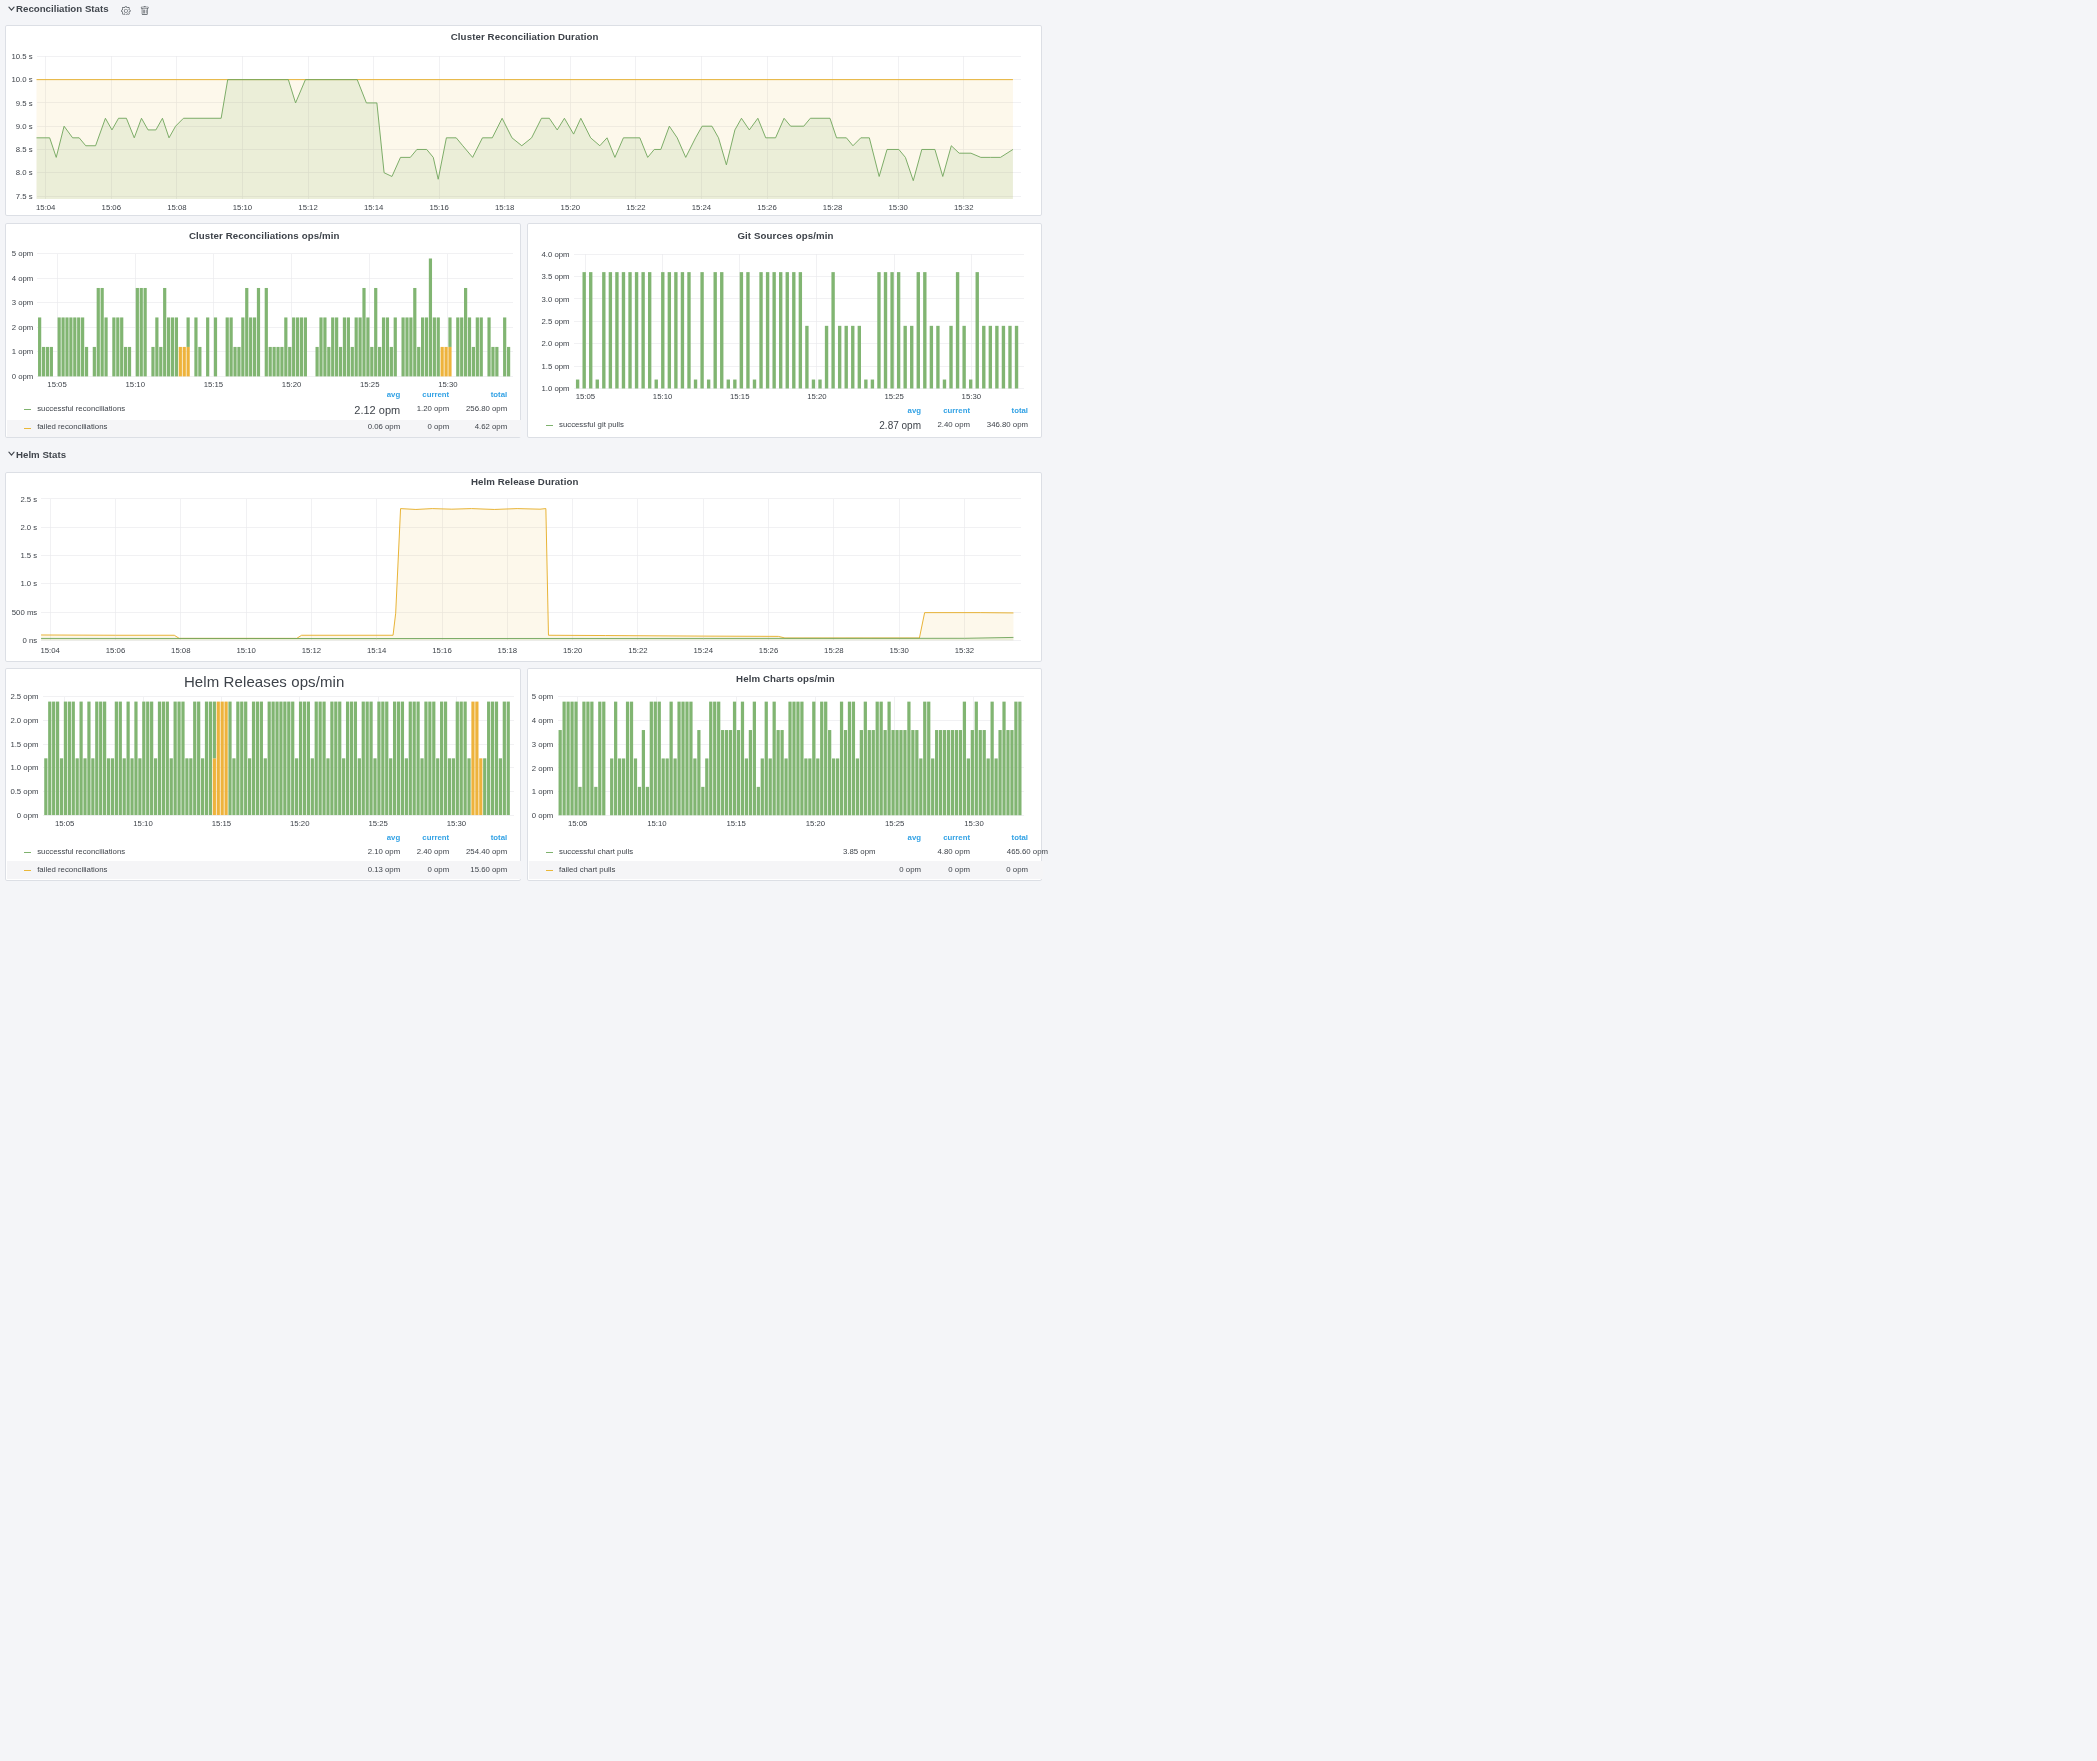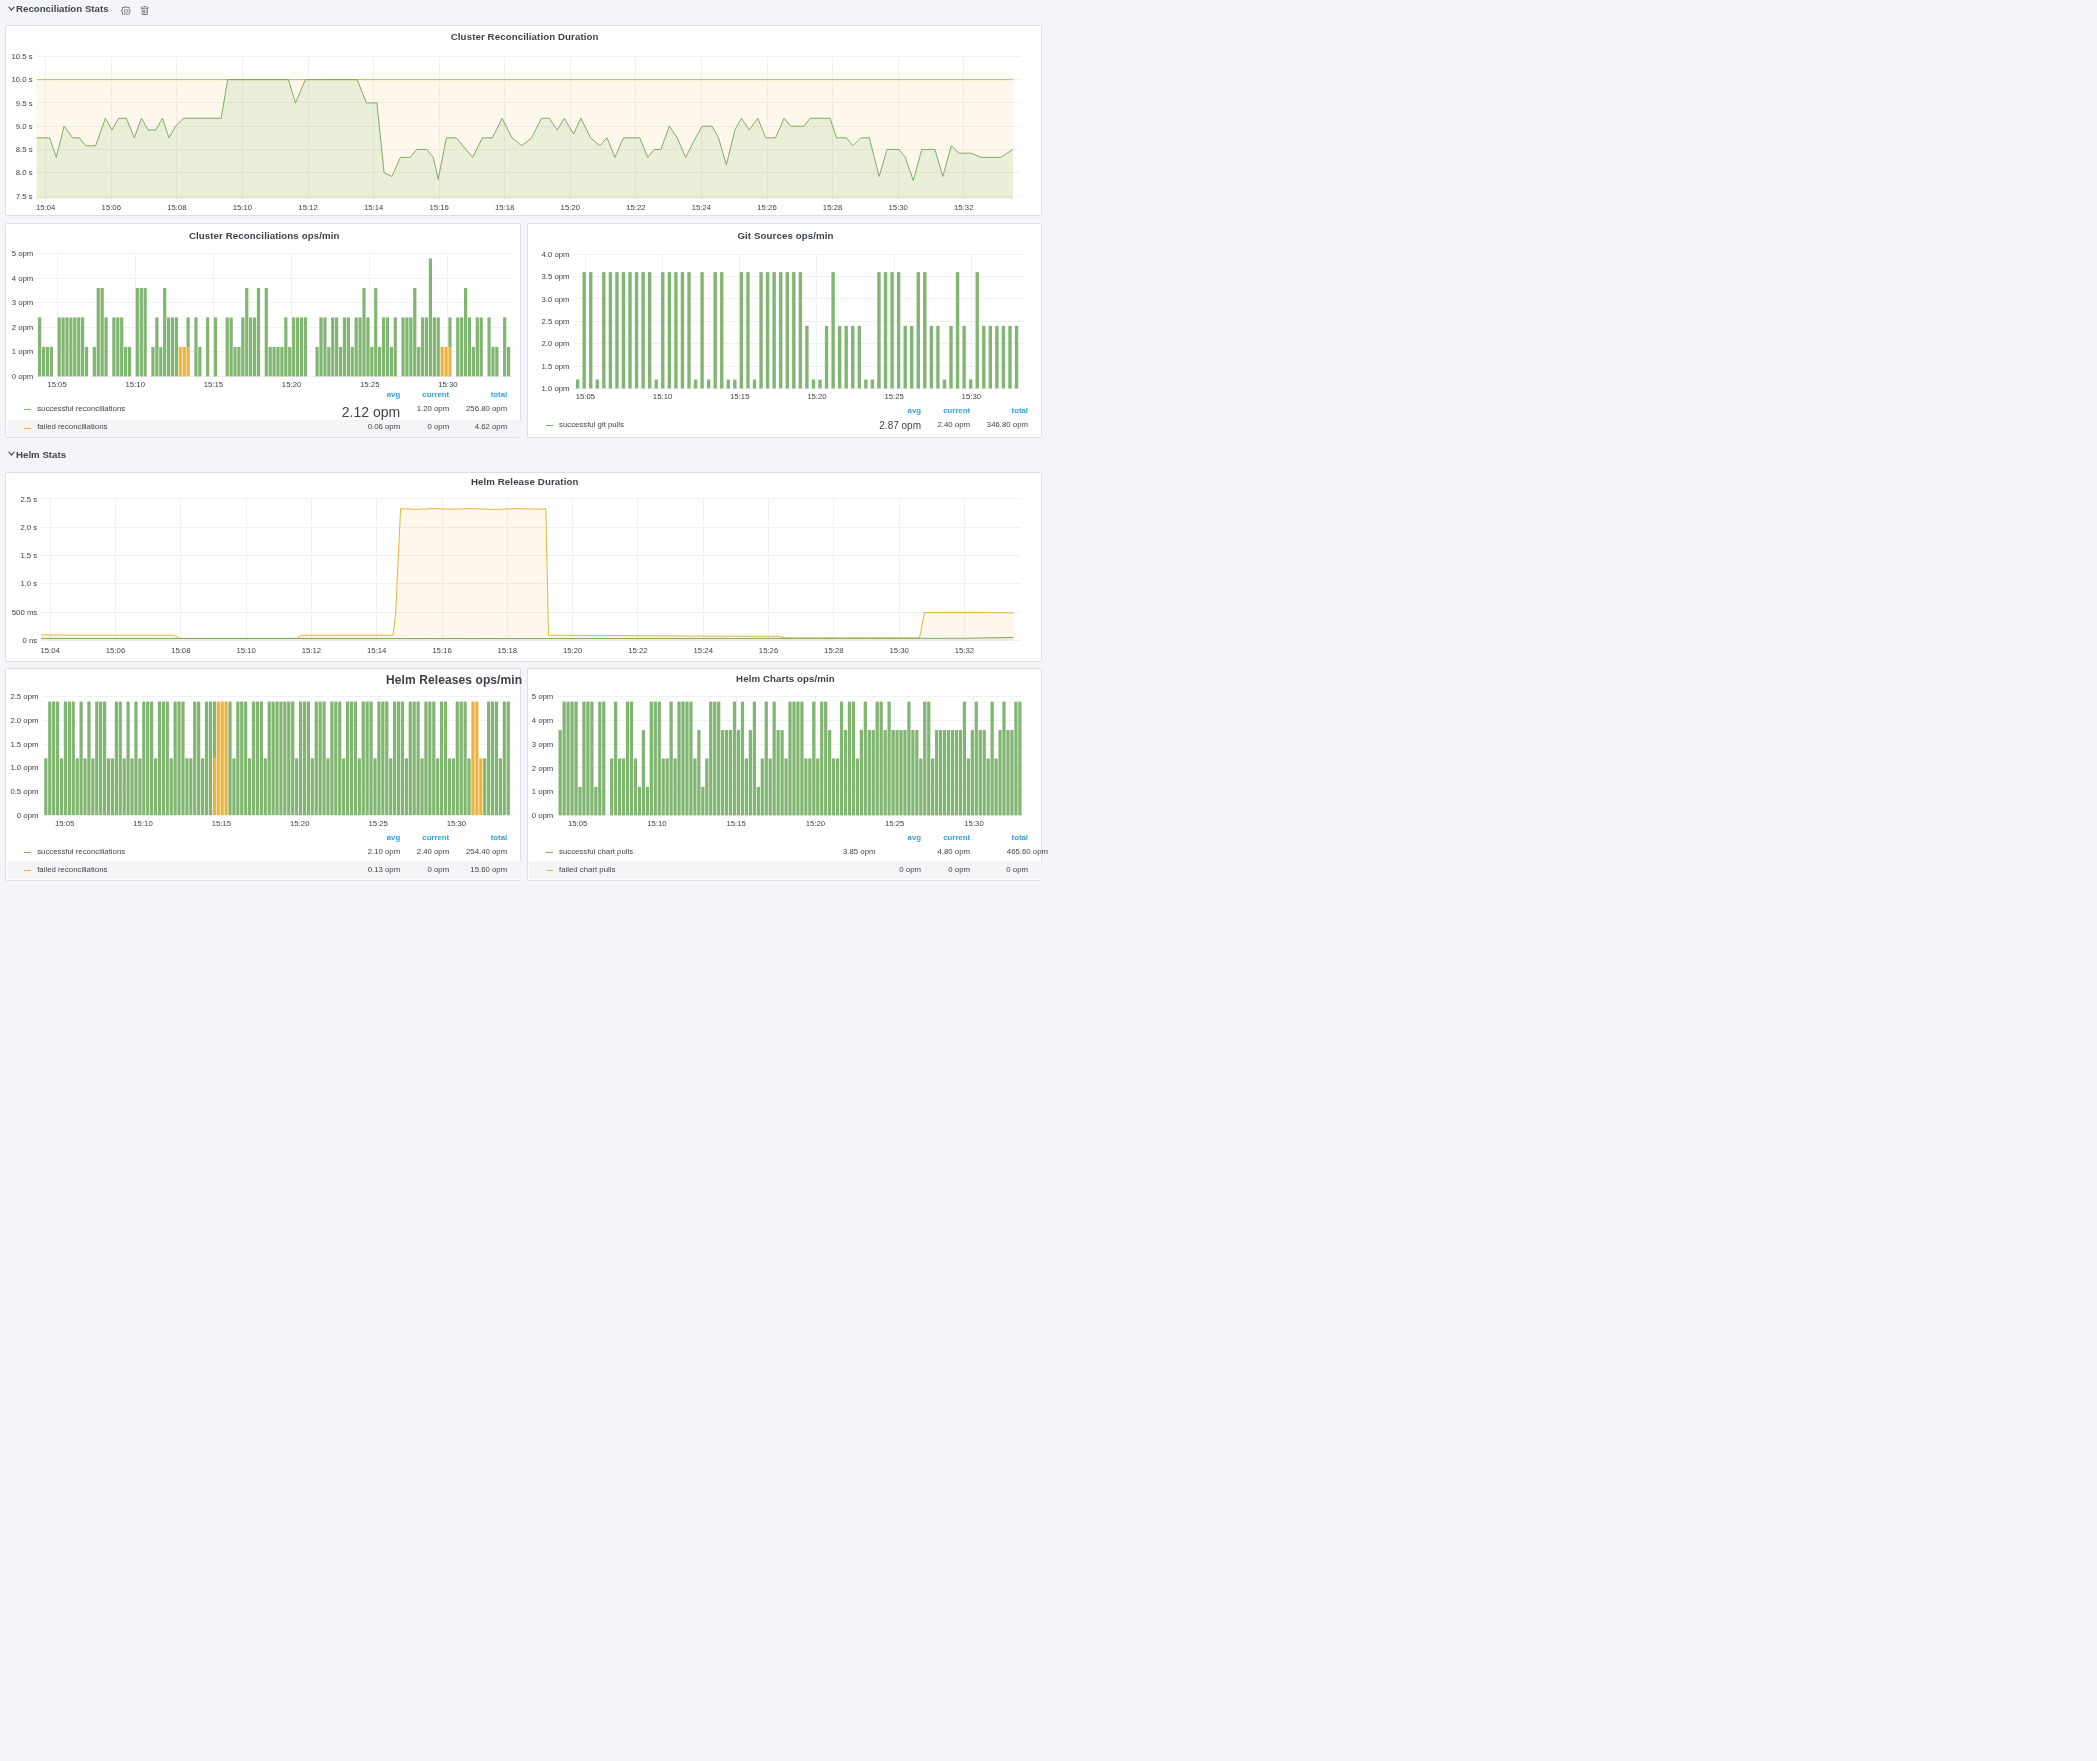--- a/index.html
+++ b/index.html
@@ -182,21 +182,21 @@
       <text x="440.1" y="251.9" text-anchor="middle" font-size="12" fill="#3f444b" font-weight="normal">15:20</text>
       <text x="560.9" y="251.9" text-anchor="middle" font-size="12" fill="#3f444b" font-weight="normal">15:25</text>
       <text x="681.6" y="251.9" text-anchor="middle" font-size="12" fill="#3f444b" font-weight="normal">15:30</text>
     </svg>
     <div style="position:absolute;left:0.6px;top:196px;width:514px;height:17px;background:#f5f5f7"></div>
     <div style="position:absolute;left:316px;top:166px;width:78px;text-align:right;font-size:7.8px;font-weight:bold;color:#33a2e5">avg</div>
     <div style="position:absolute;left:365px;top:166px;width:78px;text-align:right;font-size:7.8px;font-weight:bold;color:#33a2e5">current</div>
     <div style="position:absolute;left:423px;top:166px;width:78px;text-align:right;font-size:7.8px;font-weight:bold;color:#33a2e5">total</div>
     <div style="position:absolute;left:17.5px;top:185px;width:7.1px;height:0;border-top:1.3px solid #7eb26d"></div>
     <div style="position:absolute;left:31px;top:180px;font-size:7.8px;color:#3f444b">successful reconciliations</div>
-    <div style="position:absolute;left:316px;top:180px;width:78px;text-align:right;font-size:14px;color:#3f444b">2.12 opm</div>
+    <div style="position:absolute;left:316px;top:180px;width:78px;text-align:right;font-size:11px;color:#3f444b">2.12 opm</div>
     <div style="position:absolute;left:365px;top:180px;width:78px;text-align:right;font-size:7.8px;color:#3f444b">1.20 opm</div>
     <div style="position:absolute;left:423px;top:180px;width:78px;text-align:right;font-size:7.8px;color:#3f444b">256.80 opm</div>
     <div style="position:absolute;left:17.5px;top:204px;width:7.1px;height:0;border-top:1.3px solid #eab839"></div>
     <div style="position:absolute;left:31px;top:198px;font-size:7.8px;color:#3f444b">failed reconciliations</div>
     <div style="position:absolute;left:316px;top:198px;width:78px;text-align:right;font-size:7.8px;color:#3f444b">0.06 opm</div>
     <div style="position:absolute;left:365px;top:198px;width:78px;text-align:right;font-size:7.8px;color:#3f444b">0 opm</div>
     <div style="position:absolute;left:423px;top:198px;width:78px;text-align:right;font-size:7.8px;color:#3f444b">4.62 opm</div>
   </div>
 <div class="panel" style="left:527px;top:223px;width:515px;height:215px">
     <div style="position:absolute;left:0;top:5.8px;width:515px;text-align:center;font-size:9.7px;font-weight:bold;color:#3d4249;letter-spacing:0.1px">Git Sources ops/min</div>
@@ -324,21 +324,21 @@
       <text x="873.8" y="277.6" text-anchor="middle" font-size="12" fill="#3f444b" font-weight="normal">15:20</text>
       <text x="974.5" y="277.6" text-anchor="middle" font-size="12" fill="#3f444b" font-weight="normal">15:22</text>
       <text x="1075.2" y="277.6" text-anchor="middle" font-size="12" fill="#3f444b" font-weight="normal">15:24</text>
       <text x="1175.9" y="277.6" text-anchor="middle" font-size="12" fill="#3f444b" font-weight="normal">15:26</text>
       <text x="1276.6" y="277.6" text-anchor="middle" font-size="12" fill="#3f444b" font-weight="normal">15:28</text>
       <text x="1377.4" y="277.6" text-anchor="middle" font-size="12" fill="#3f444b" font-weight="normal">15:30</text>
       <text x="1478.1" y="277.6" text-anchor="middle" font-size="12" fill="#3f444b" font-weight="normal">15:32</text>
     </svg>
   </div>
 <div class="panel" style="left:5.2px;top:668px;width:516px;height:213px">
-    <div style="position:absolute;left:0;top:3.9px;width:516px;text-align:right;font-size:12px;font-weight:bold;color:#3d4249;letter-spacing:0.1px">Helm Releases ops/min</div>
+    <div style="position:absolute;left:0;top:3.9px;width:516px;text-align:center;font-size:15px;font-weight:normal;color:#3d4249;letter-spacing:0.1px">Helm Releases ops/min</div>
     <svg width="516" height="161" viewBox="0 0 795 248">
       <path d="M57.0 225.0 H782.0 M57.0 188.6 H782.0 M57.0 152.2 H782.0 M57.0 115.7 H782.0 M57.0 79.3 H782.0 M57.0 42.9 H782.0" stroke="#e9eaec" stroke-width="1" fill="none" shape-rendering="crispEdges"></path>
       <path d="M90.3 42.9 V225.00000000000003 M211.1 42.9 V225.00000000000003 M331.8 42.9 V225.00000000000003 M452.6 42.9 V225.00000000000003 M573.3 42.9 V225.00000000000003 M694.0 42.9 V225.00000000000003" stroke="#e9eaec" stroke-width="1" fill="none" shape-rendering="crispEdges"></path>
       <rect x="318.51" y="137.59" width="4.95" height="87.41" fill="#eeb33c"></rect>
       <rect x="324.55" y="50.18" width="4.95" height="174.82" fill="#eeb33c"></rect>
       <rect x="330.59" y="50.18" width="4.95" height="174.82" fill="#eeb33c"></rect>
       <rect x="336.62" y="50.18" width="4.95" height="174.82" fill="#eeb33c"></rect>
       <rect x="716.99" y="50.18" width="4.95" height="174.82" fill="#eeb33c"></rect>
       <rect x="723.02" y="50.18" width="4.95" height="174.82" fill="#eeb33c"></rect>
       <rect x="729.06" y="137.59" width="4.95" height="87.41" fill="#eeb33c"></rect>

